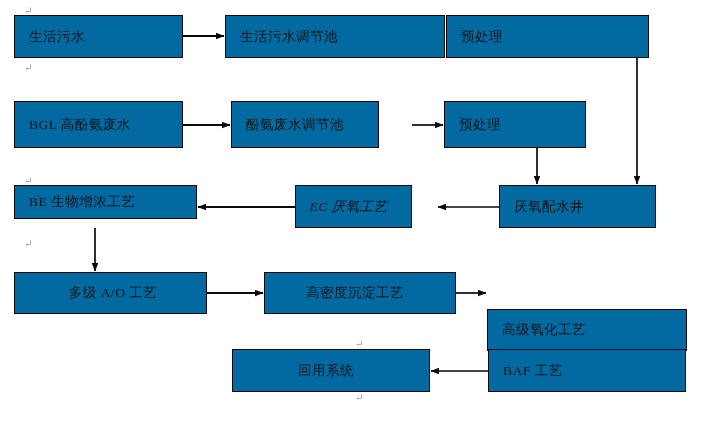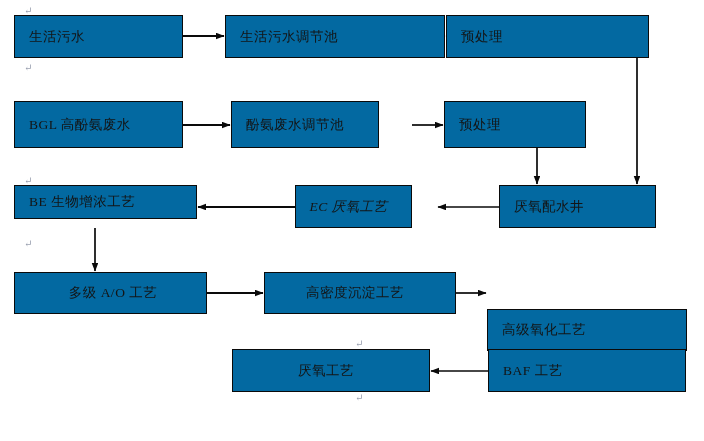--- a/index.html
+++ b/index.html
@@ -122,21 +122,21 @@
       <div class="node pad-c" style="left: 14px; top: 272px; width: 193px; height: 42px; padding-left: 15px;">
         <span class="lbl">多级 A/O 工艺</span>
       </div>
       <div class="node pad-c" style="left: 264px; top: 272px; width: 192px; height: 42px;">
         <span class="lbl">高密度沉淀工艺</span>
       </div>
       <div class="node pad-l" style="left: 487px; top: 272px; width: 200px; height: 42px; margin-top: 37px;">
         <span class="lbl">高级氧化工艺</span>
       </div>
       <div class="node pad-c" style="left: 232px; top: 349px; width: 198px; height: 43px;">
-        <span class="lbl">厌氧工艺</span>
+        <span class="lbl">回用系统</span>
       </div>
       <div class="node pad-l" style="left: 488px; top: 349px; width: 198px; height: 43px;">
         <span class="lbl">BAF 工艺</span>
       </div>
     </div>
   <div id="marks">
       <span class="pilcrow" style="left: 24px; top: 5px;">↵</span>
       <span class="pilcrow" style="left: 24px; top: 62px;">↵</span>
       <span class="pilcrow" style="left: 24px; top: 175px;">↵</span>
       <span class="pilcrow" style="left: 24px; top: 238px;">↵</span>

